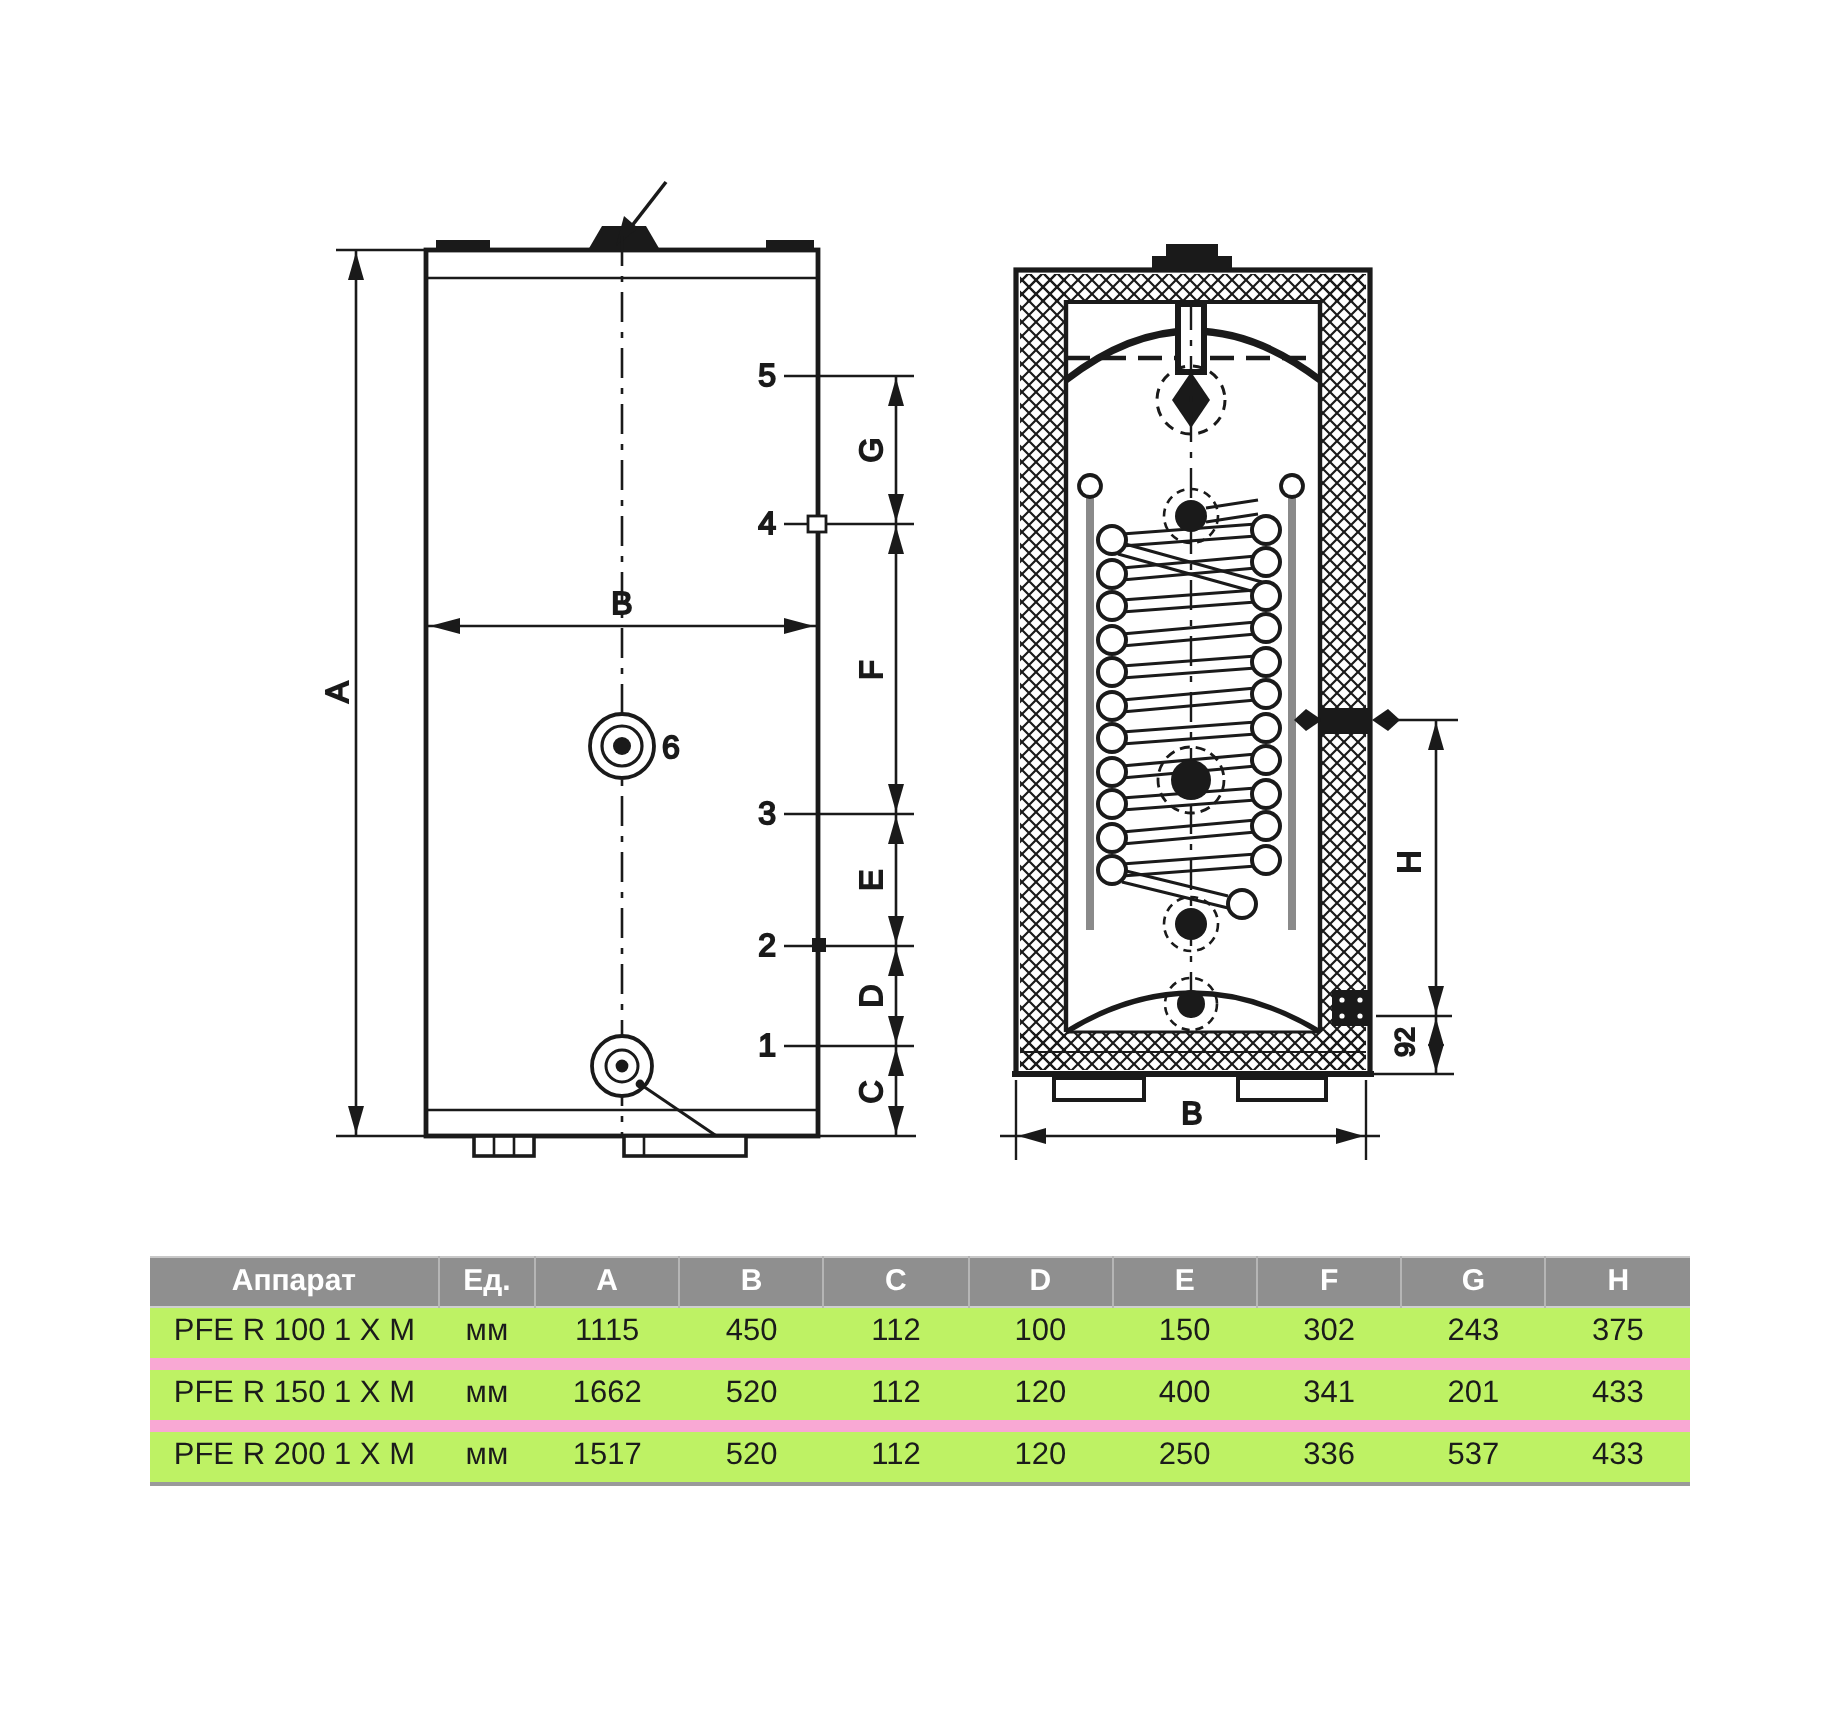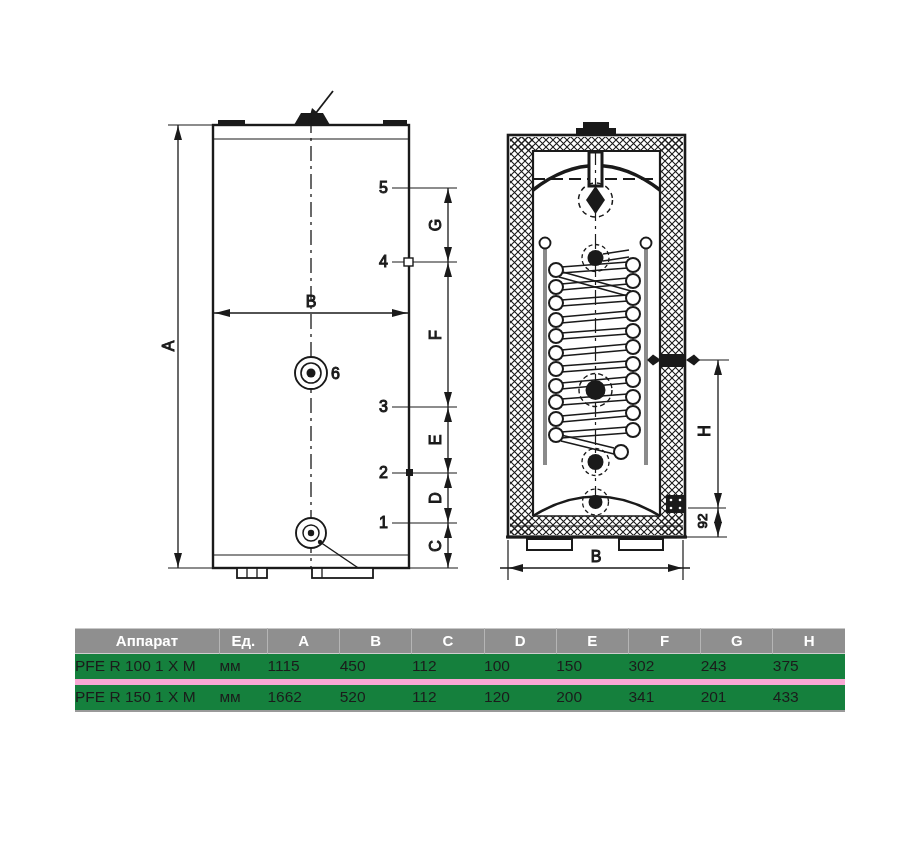--- a/index.html
+++ b/index.html
@@ -9,21 +9,21 @@
   svg text{font-family:"Liberation Sans",sans-serif;fill:#1a1a1a;}
   .dimlbl{font-size:16px;}
   .dimsm{font-size:13.5px;}
 
   table.spec{position:absolute;left:75px;top:628px;width:770px;border-collapse:collapse;
              table-layout:fixed;font-size:15.5px;color:#1b1b1b;
              border-bottom:2px solid #9a9a9a;border-top:1px solid #c8c8c8;}
   table.spec th{background:#8f8f8f;color:#ffffff;font-weight:bold;font-size:15px;
                 padding:3px 0 4px 0;border-right:1px solid #b5b5b5;text-align:center;}
   table.spec th:last-child{border-right:none;}
-  table.spec td{text-align:left;padding:3px 0 4px 0;background:#15803d;}
+  table.spec td{text-align:center;padding:3px 0 4px 0;background:#bef264;}
   table.spec tbody tr + tr td{border-top:6px solid #f9a8d4;}
   table.spec tbody tr:first-child td{border-top:1px solid #cfcfcf;}
 </style>
 </head>
 <body>
 
 <div class="stage">
 
 <svg class="drawing" width="920" height="620" viewBox="0 0 920 620">
   <defs>
@@ -287,21 +287,33 @@
       <td>243</td>
       <td>375</td>
     </tr>
     <tr>
       <td>PFE R 150 1 X M</td>
       <td>мм</td>
       <td>1662</td>
       <td>520</td>
       <td>112</td>
       <td>120</td>
-      <td>200</td>
+      <td>400</td>
       <td>341</td>
       <td>201</td>
       <td>433</td>
     </tr>
+    <tr>
+      <td>PFE R 200 1 X M</td>
+      <td>мм</td>
+      <td>1517</td>
+      <td>520</td>
+      <td>112</td>
+      <td>120</td>
+      <td>250</td>
+      <td>336</td>
+      <td>537</td>
+      <td>433</td>
+    </tr>
   </tbody>
 </table>
 
 </div>
 
 </body></html>

